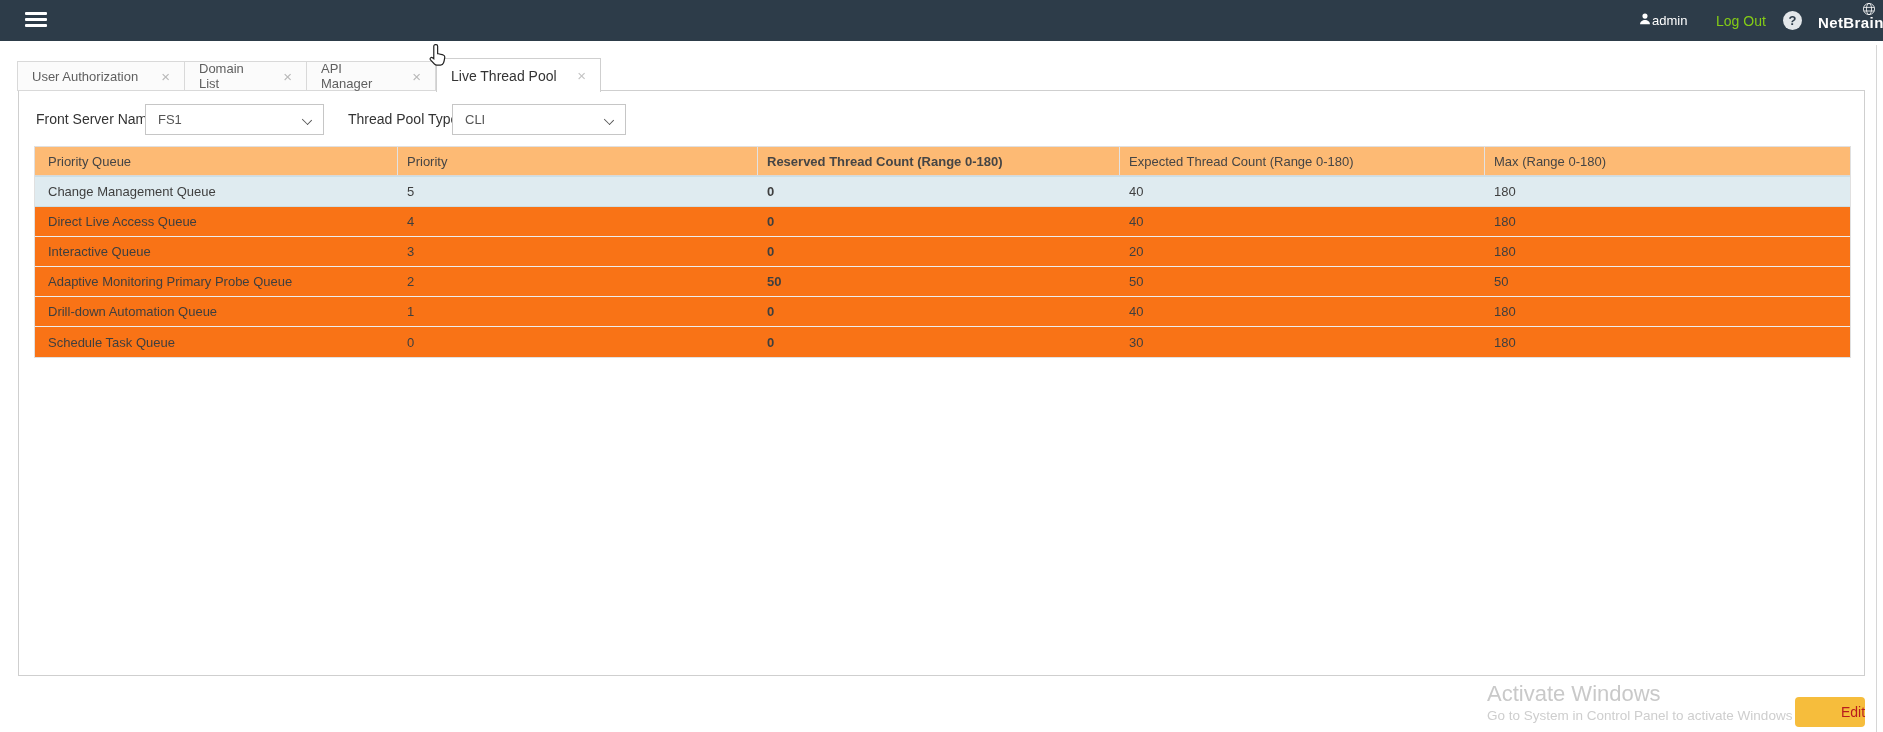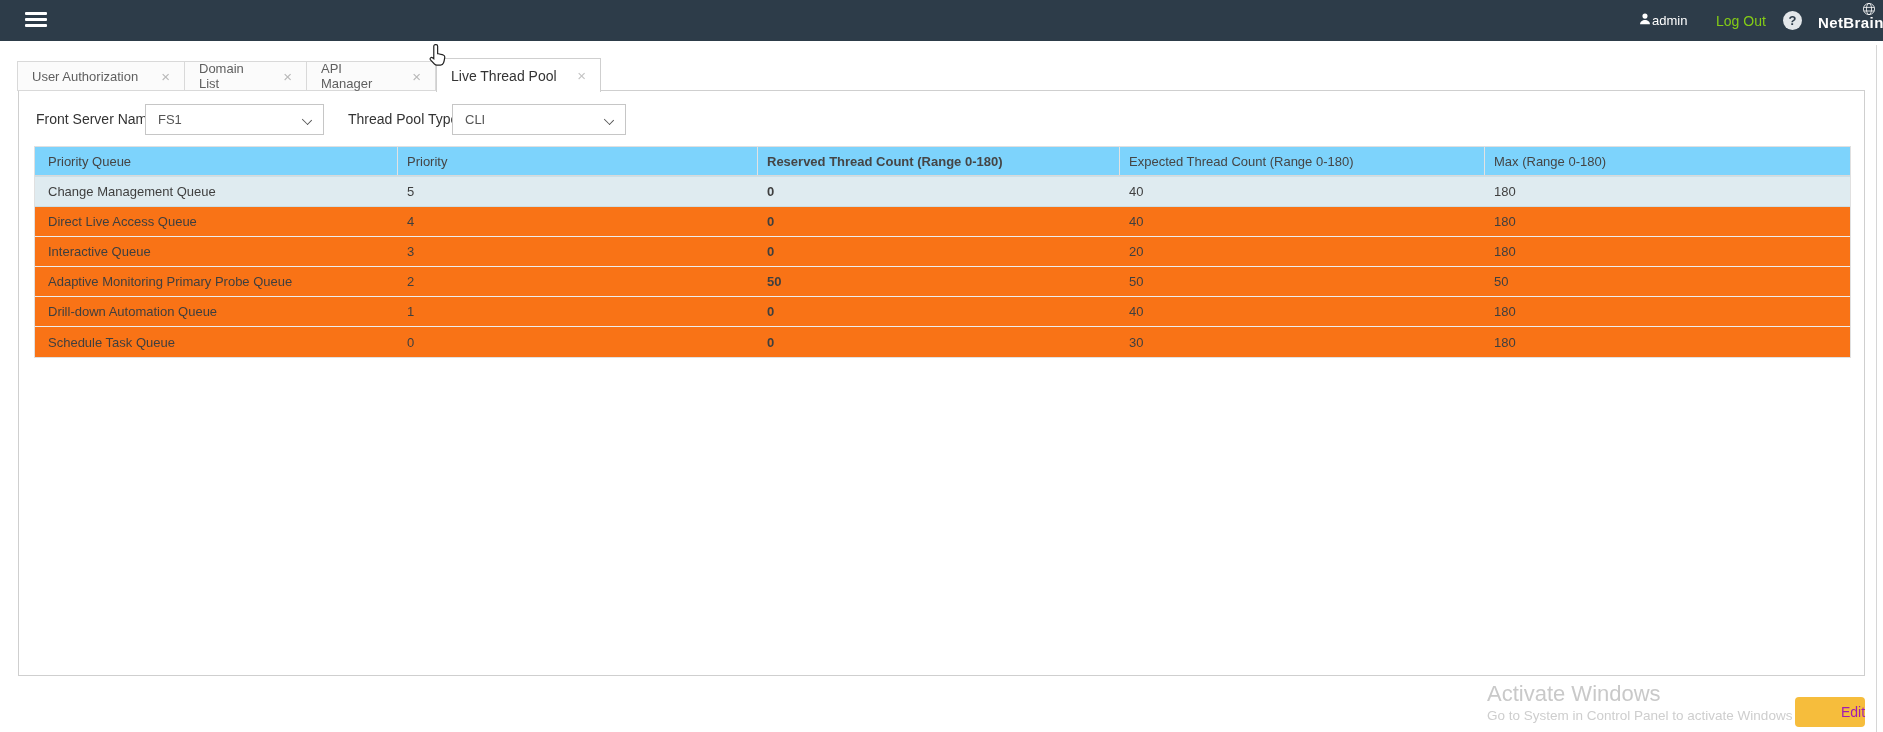--- a/index.html
+++ b/index.html
@@ -50,38 +50,38 @@
              font-size:13px; color:#555; padding:0 12px; cursor:pointer; }
   .fselect-1 { left:126px; width:179px; }
   .fselect-2 { left:433px; width:174px; }
   .chev { position:absolute; right:12px; top:11px; width:8px; height:8px;
           border-right:1.6px solid #555; border-bottom:1.6px solid #555;
           transform:rotate(45deg) scale(1,0.8); }
 
   
   .grid { position:absolute; left:15px; top:55px; width:1817px;
           border:1px solid #e0e0e0; }
-  .thead { display:flex; height:29px; background:#7dd3fc; border-bottom:1px solid #d9d9d9; }
+  .thead { display:flex; height:29px; background:#fdba74; border-bottom:1px solid #d9d9d9; }
   .th { display:flex; align-items:center; font-size:13px; color:#454545;
         border-right:1px solid #e2e2e2; padding-left:9px; }
   .th:last-child { border-right:none; }
   .trow { display:flex; height:30px; background:#f97316; border-bottom:1px solid #ededed; cursor:pointer; }
   .trow:last-child { border-bottom:none; }
   .trow.selected { background:#dfebf0; border-top:1px solid #cadfe7; border-bottom:1px solid #cadfe7; height:31px; }
   .td { display:flex; align-items:center; font-size:13px; color:#3f3f3f; padding-left:9px; }
   .c1 { width:363px; padding-left:13px; } .c2 { width:360px; } .c3 { width:362px;font-weight:bold; }
   .c4 { width:365px; } .c5 { flex:1; }
 
   
   .wm1 { position:absolute; left:1487px; top:681px; font-size:22px; color:#c9c9c9; z-index:2; }
   .wm2 { position:absolute; left:1487px; top:708px; font-size:13.5px; color:#cecece;
          white-space:nowrap; z-index:2; }
   .edit-btn { position:absolute; left:1795px; top:697px; width:70px; height:30px;
               background:#f6bd3c; border:none; border-radius:4px; font-size:14px;
-              color:#a21caf; font-family:"Liberation Sans",sans-serif; cursor:pointer; z-index:3;padding-left:46px; }
+              color:#b91c1c; font-family:"Liberation Sans",sans-serif; cursor:pointer; z-index:3;padding-left:46px; }
   .scroll-line { position:absolute; left:1876px; top:45px; width:1px; height:687px;
                  background:#d6d6d6; }
 
   
   .cursor { position:absolute; left:427px; top:42px; z-index:100; pointer-events:none; }
 </style>
 </head>
 <body>
 
 <div class="topbar">

